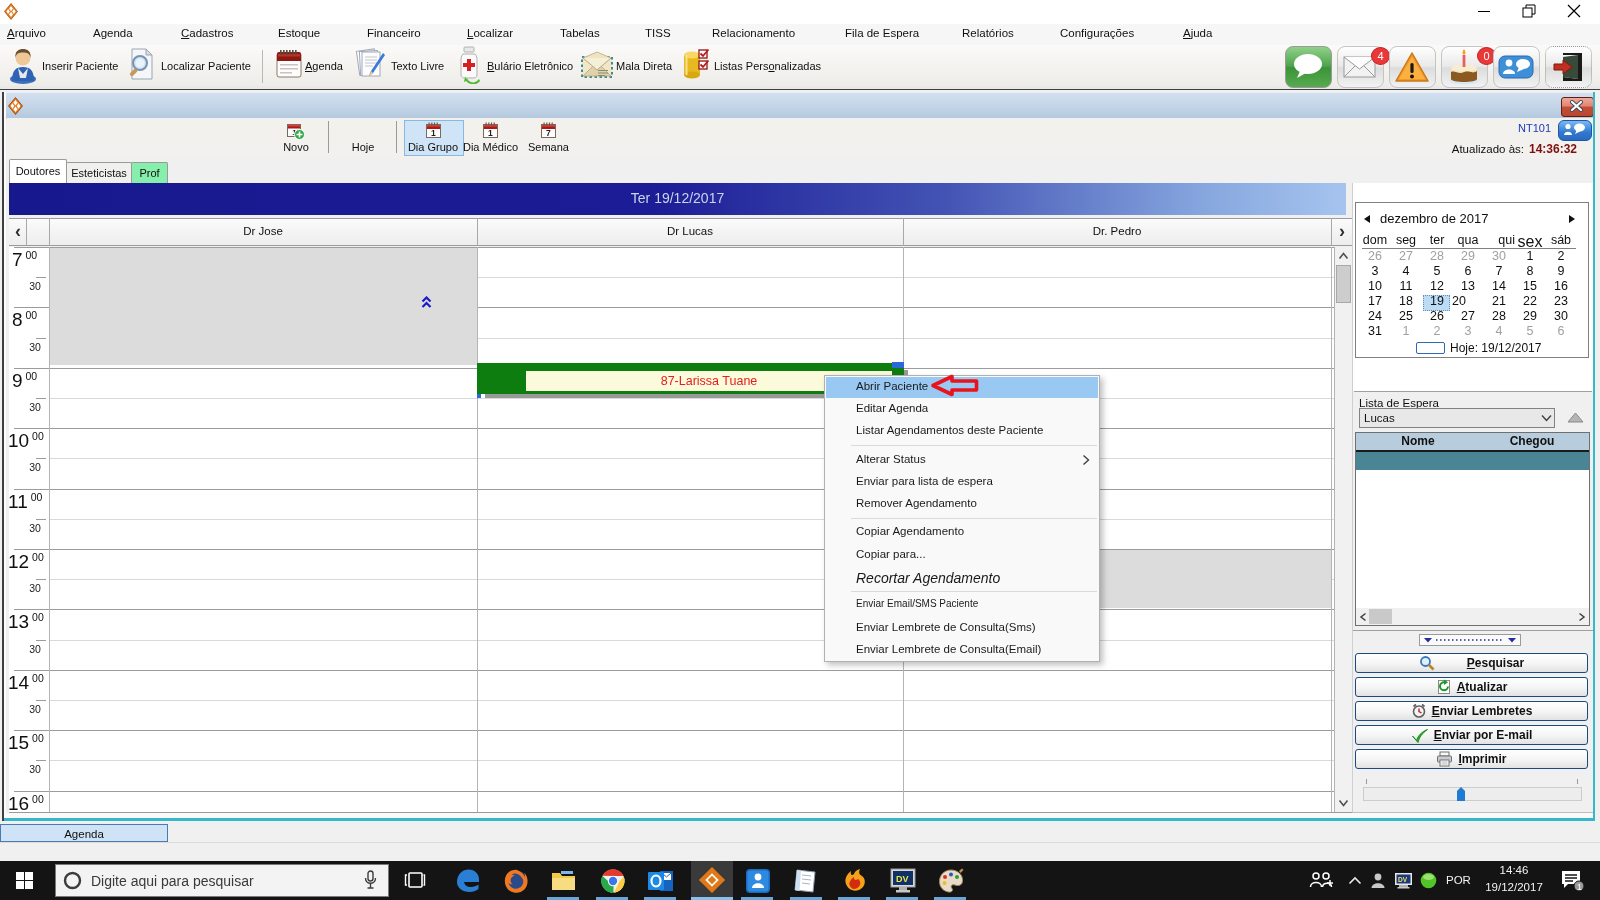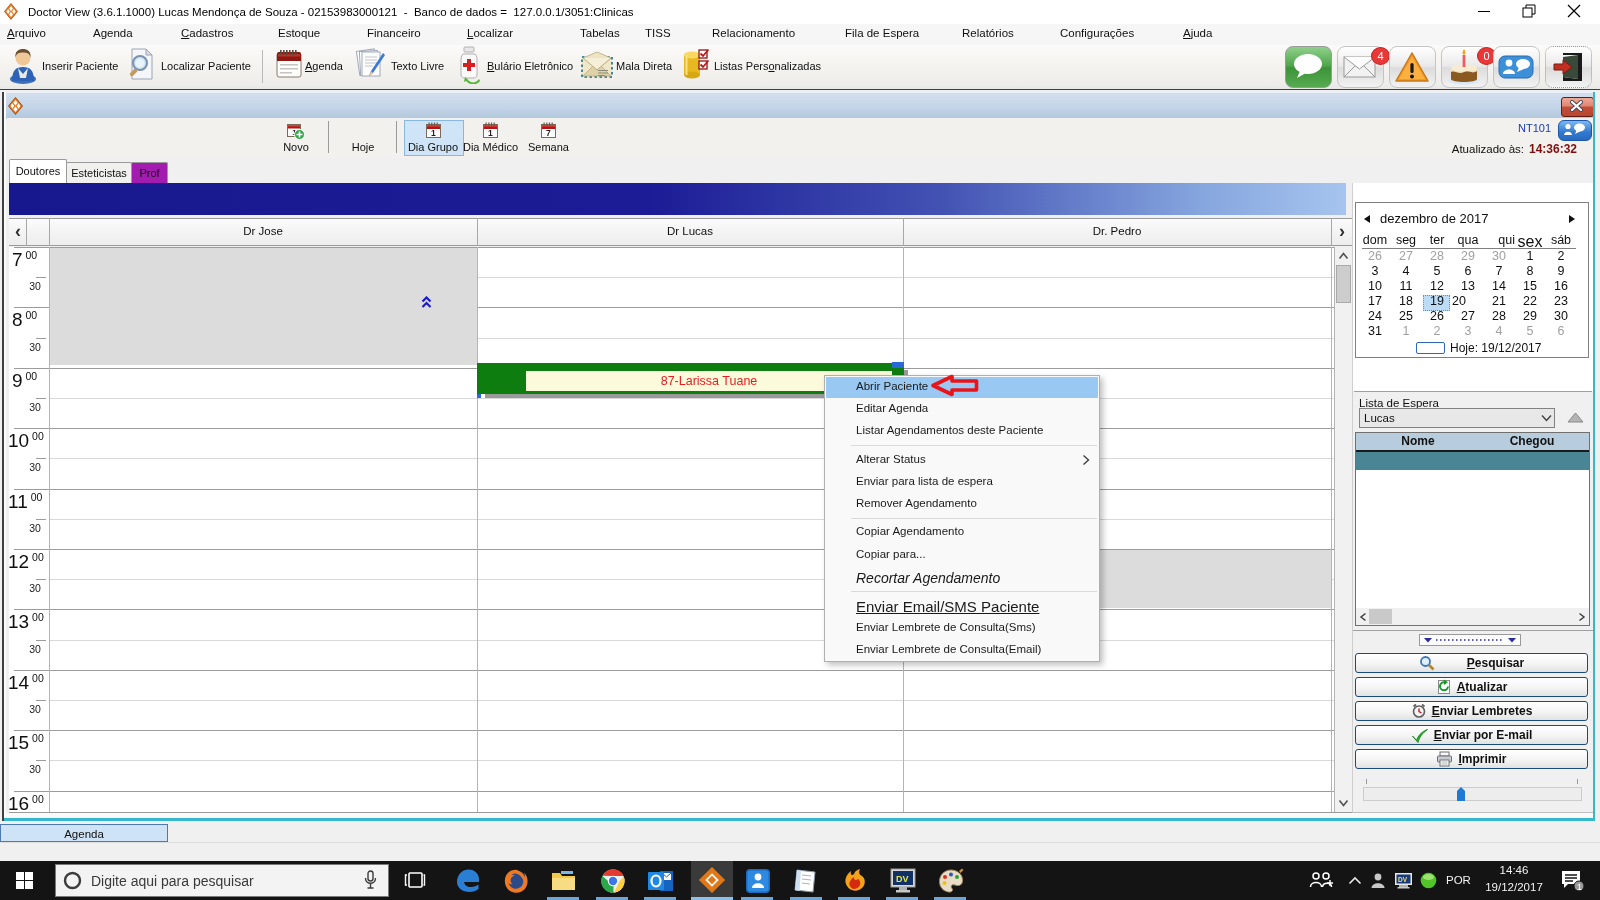--- a/index.html
+++ b/index.html
@@ -14,38 +14,37 @@
 <div id="stage">
 
 <div class="abs" style="left:0;top:0;width:1600px;height:24px;background:#ffffff;"></div>
 <svg class="abs" style="left:4px;top:3px;" width="14" height="17" viewBox="0 0 15 18">
   <path d="M7.5 0.5 L14.5 9 L7.5 17.5 L0.5 9 Z" fill="#e8791c" stroke="#a04a0c" stroke-width="0.8"></path>
   <path d="M7.5 3 L9.6 5.8 L7.5 8.6 L5.4 5.8 Z" fill="#ffffff"></path>
   <path d="M7.5 9.4 L9.6 12.2 L7.5 15 L5.4 12.2 Z" fill="#ffffff"></path>
   <path d="M4.4 6.2 L6.2 9 L4.4 11.8 L2.6 9 Z" fill="#ffffff"></path>
   <path d="M10.6 6.2 L12.4 9 L10.6 11.8 L8.8 9 Z" fill="#ffffff"></path>
 </svg>
-<div class="abs" style="left:28px;top:6px;font-size:11.5px;color:#000;">Doctor View (3.6.1.1000) Lucas Mendonça de Souza - 02153983000121&nbsp;&nbsp;-&nbsp;&nbsp;Banco de dados =&nbsp;&nbsp;127.0.0.1/3051:Clinicas</div>
 <div class="abs" style="left:1478px;top:11px;width:12px;height:1px;background:#000;"></div>
 <svg class="abs" style="left:1522px;top:4px;" width="14" height="14" viewBox="0 0 14 14">
   <rect x="1" y="4" width="9" height="9" fill="none" stroke="#000" stroke-width="1"></rect>
   <path d="M4 4 V1 H13 V10 H10" fill="none" stroke="#000" stroke-width="1"></path>
 </svg>
 <svg class="abs" style="left:1567px;top:4px;" width="14" height="14" viewBox="0 0 14 14">
   <path d="M1 1 L13 13 M13 1 L1 13" stroke="#000" stroke-width="1.2"></path>
 </svg>
 
 <div class="abs" style="left:0;top:24px;width:1600px;height:21px;background:#f6f6f6;"></div>
 <div class="abs mi" style="left:7px;top:27px;"><u>A</u>rquivo</div>
 <div class="abs mi" style="left:93px;top:27px;">Agenda</div>
 <div class="abs mi" style="left:181px;top:27px;"><u>C</u>adastros</div>
 <div class="abs mi" style="left:278px;top:27px;">Estoque</div>
 <div class="abs mi" style="left:367px;top:27px;">Financeiro</div>
 <div class="abs mi" style="left:467px;top:27px;"><u>L</u>ocalizar</div>
-<div class="abs mi" style="left:560px;top:27px;margin-left:20px;">Tabelas</div>
+<div class="abs mi" style="left:560px;top:27px;">Tabelas</div>
 <div class="abs mi" style="left:645px;top:27px;">TISS</div>
 <div class="abs mi" style="left:712px;top:27px;">Relacionamento</div>
 <div class="abs mi" style="left:845px;top:27px;">Fila de Espera</div>
 <div class="abs mi" style="left:962px;top:27px;">Relatórios</div>
 <div class="abs mi" style="left:1060px;top:27px;">Configurações</div>
 <div class="abs mi" style="left:1183px;top:27px;"><u>A</u>juda</div>
 
 <div class="abs" style="left:0;top:45px;width:1600px;height:42px;background:linear-gradient(180deg,#fbfaf8,#edecE8);"></div>
 <div class="abs" style="left:0;top:86px;width:1600px;height:3px;background:#e9e9e7;"></div>
 <div class="abs" style="left:0;top:89px;width:1600px;height:3px;background:#3f3f3f;"></div>
@@ -260,24 +259,25 @@
   <path d="M2 13 C2 8.5 10 8.5 10 13 Z" fill="#ffffff"></path>
   <ellipse cx="17.5" cy="5.5" rx="5.5" ry="4" fill="#ffffff"></ellipse>
   <path d="M14.5 8.5 L13 12 L18.5 9.2 Z" fill="#ffffff"></path>
 </svg>
 <div class="abs" style="left:1380px;top:143px;width:144px;font-size:11.5px;color:#101010;text-align:right;">Atualizado às:</div>
 <div class="abs" style="left:1529px;top:142px;font-size:12px;font-weight:bold;color:#7d0f0f;">14:36:32</div>
 
 <div class="abs" style="left:7px;top:158px;width:1586px;height:25px;background:#f0f0f0;"></div>
 <div class="abs" style="left:9px;top:159px;width:56px;height:24px;background:#ffffff;border:1px solid #9a9a9a;border-bottom:none;border-radius:2px 2px 0 0;font-size:11px;color:#101010;text-align:center;line-height:23px;">Doutores</div>
 <div class="abs" style="left:66px;top:162px;width:64px;height:21px;background:#f0f0ee;border:1px solid #9a9a9a;border-bottom:none;border-radius:2px 2px 0 0;font-size:11px;color:#101010;text-align:center;line-height:20px;">Esteticistas</div>
-<div class="abs" style="left:131px;top:162px;width:35px;height:21px;background:#a21caf;border:1px solid #9a9a9a;border-bottom:none;border-radius:2px 2px 0 0;font-size:11px;color:#101010;text-align:center;line-height:20px;">Prof</div>
+<div class="abs" style="left:131px;top:162px;width:35px;height:21px;background:#86efac;border:1px solid #9a9a9a;border-bottom:none;border-radius:2px 2px 0 0;font-size:11px;color:#101010;text-align:center;line-height:20px;">Prof</div>
 
 <div class="abs" style="left:1353px;top:183px;width:240px;height:208px;background:#ffffff;"></div>
 <div class="abs" style="left:9px;top:183px;width:1337px;height:32px;background:linear-gradient(90deg,#18188e 0%,#1c1c96 48%,#4353b4 70%,#85a5de 89%,#a6c4ee 100%);"></div>
+<div class="abs" style="left:9px;top:190px;width:1337px;height:18px;font-size:14px;color:#ccd4e8;text-align:center;">Ter 19/12/2017</div>
 <div class="abs" style="left:9px;top:247px;width:1325px;height:565px;background:#ffffff;"></div>
 <div class="abs" style="left:9px;top:218px;width:1343px;height:28px;background:linear-gradient(180deg,#fbfbfb,#ededed);border-top:1px solid #9a9a9a;border-bottom:1px solid #9a9a9a;box-sizing:border-box;"></div>
 <div class="abs" style="left:26px;top:218px;width:1px;height:28px;background:#a8a8a8;"></div>
 <div class="abs" style="left:49px;top:218px;width:1px;height:28px;background:#a8a8a8;"></div>
 <div class="abs" style="left:477px;top:218px;width:1px;height:28px;background:#a8a8a8;"></div>
 <div class="abs" style="left:903px;top:218px;width:1px;height:28px;background:#a8a8a8;"></div>
 <div class="abs" style="left:1331px;top:218px;width:1px;height:28px;background:#a8a8a8;"></div>
 <div class="abs" style="left:10px;top:221px;width:16px;height:20px;font-size:18px;font-weight:bold;color:#303030;text-align:center;">‹</div>
 <div class="abs" style="left:1334px;top:221px;width:16px;height:20px;font-size:18px;font-weight:bold;color:#303030;text-align:center;">›</div>
 <div class="abs" style="left:49px;top:225px;width:428px;font-size:11.5px;color:#101010;text-align:center;">Dr Jose</div>
@@ -507,21 +507,21 @@
 <div class="abs" style="left:826px;top:377px;width:272px;height:21px;background:#99c9f2;"></div>
 <div class="abs" style="left:856px;top:380px;font-size:11.5px;color:#1a1a1a;">Abrir Paciente</div>
 <div class="abs" style="left:856px;top:402px;font-size:11.5px;color:#1a1a1a;">Editar Agenda</div>
 <div class="abs" style="left:856px;top:424px;font-size:11.5px;color:#1a1a1a;">Listar Agendamentos deste Paciente</div>
 <div class="abs" style="left:856px;top:453px;font-size:11.5px;color:#1a1a1a;">Alterar Status</div>
 <div class="abs" style="left:856px;top:475px;font-size:11.5px;color:#1a1a1a;">Enviar para lista de espera</div>
 <div class="abs" style="left:856px;top:497px;font-size:11.5px;color:#1a1a1a;">Remover Agendamento</div>
 <div class="abs" style="left:856px;top:525px;font-size:11.5px;color:#1a1a1a;">Copiar Agendamento</div>
 <div class="abs" style="left:856px;top:548px;font-size:11.5px;color:#1a1a1a;">Copiar para...</div>
 <div class="abs" style="left:856px;top:570px;font-size:14px;color:#1a1a1a;font-style:italic;">Recortar Agendamento</div>
-<div class="abs" style="left:856px;top:598px;font-size:15px;color:#1a1a1a;text-decoration:underline;">Enviar Email/SMS Paciente</div>
+<div class="abs" style="left:856px;top:598px;font-size:10px;color:#1a1a1a;">Enviar Email/SMS Paciente</div>
 <div class="abs" style="left:856px;top:621px;font-size:11.5px;color:#1a1a1a;">Enviar Lembrete de Consulta(Sms)</div>
 <div class="abs" style="left:856px;top:643px;font-size:11.5px;color:#1a1a1a;">Enviar Lembrete de Consulta(Email)</div>
 <div class="abs" style="left:851px;top:445px;width:246px;height:1px;background:#dadada;"></div>
 <div class="abs" style="left:851px;top:518px;width:246px;height:1px;background:#dadada;"></div>
 <div class="abs" style="left:851px;top:591px;width:246px;height:1px;background:#dadada;"></div>
 <svg class="abs" style="left:1082px;top:454px;" width="8" height="12" viewBox="0 0 8 12">
       <path d="M1.5 1.5 L6.5 6 L1.5 10.5" fill="none" stroke="#404040" stroke-width="1.4"></path>
     </svg>
 <svg class="abs" style="left:930px;top:374px;" width="50" height="23" viewBox="0 0 50 23">
       <path d="M3 11.5 L22 2.5 L22 7 L46.5 7 L46.5 16 L22 16 L22 20.5 Z" fill="none" stroke="#e8141c" stroke-width="3.6" stroke-linejoin="round"></path>

